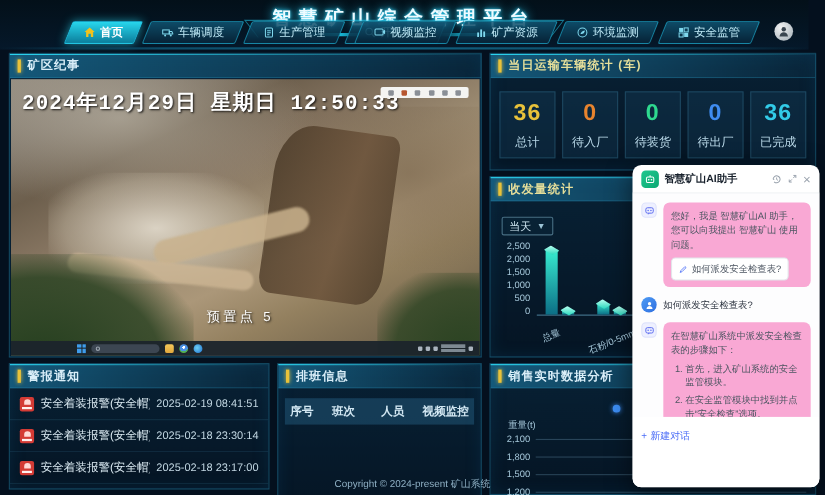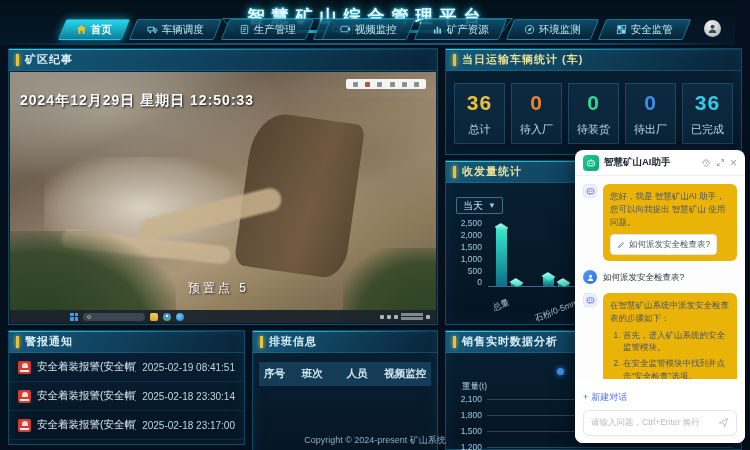--- a/index.html
+++ b/index.html
@@ -41,21 +41,21 @@
   .video{position:absolute;left:1px;right:1px;top:23px;bottom:1px;overflow:hidden;
     background:linear-gradient(155deg,#8e867a 0%,#7c7265 14%,#6d5f4d 26%,#857460 38%,#9c8b71 50%,#ab9779 62%,#93805f 74%,#77684f 88%,#5d5240 100%);}
   .rock1{position:absolute;left:-20px;top:-20px;width:70%;height:55%;background:radial-gradient(ellipse at 40% 40%,rgba(190,184,170,.65),transparent 70%);}
   .rock2{position:absolute;right:-30px;top:10%;width:55%;height:60%;background:radial-gradient(ellipse at 60% 40%,rgba(120,100,75,.6),transparent 70%);}
   .cliff{position:absolute;left:55%;top:18%;width:26%;height:62%;background:linear-gradient(100deg,#4a3a28,#6b523a 60%,#4e3d2a);transform:rotate(8deg);border-radius:30% 8% 20% 10%;opacity:.85;}
   .pit{position:absolute;left:8%;top:34%;width:46%;height:40%;background:radial-gradient(ellipse at 50% 50%,rgba(226,219,205,.9),rgba(196,186,166,.45) 60%,transparent 80%);}
   .road{position:absolute;left:30%;top:52%;width:34%;height:9%;background:#c9b28d;transform:rotate(-14deg);border-radius:40px;filter:blur(1px);opacity:.85;}
   .road2{position:absolute;left:12%;top:66%;width:40%;height:7%;background:#cdb694;transform:rotate(6deg);border-radius:40px;filter:blur(1px);opacity:.8;}
   .veg{position:absolute;left:-30px;bottom:-28px;width:46%;height:48%;background:radial-gradient(ellipse at 30% 80%,#253f1f,rgba(42,66,34,.85) 55%,transparent 78%);}
   .veg2{position:absolute;right:-18px;bottom:-10px;width:26%;height:34%;background:radial-gradient(ellipse at 70% 80%,#2c4423,rgba(44,68,35,.8) 55%,transparent 80%);}
-  .vid-dt{position:absolute;left:10px;top:20px;font-size:14px;font-weight:bold;color:#fff;letter-spacing:1px;text-shadow:1px 1px 2px rgba(0,0,0,.85);}
+  .vid-dt{position:absolute;left:10px;top:8px;font-size:19px;font-weight:bold;color:#fff;letter-spacing:1px;text-shadow:1px 1px 2px rgba(0,0,0,.85);font-family:Liberation Mono, monospace;}
   .preset{position:absolute;left:178px;bottom:26px;font-size:12px;color:#fff;letter-spacing:3px;text-shadow:1px 1px 2px rgba(0,0,0,.85);}
   .ptz{position:absolute;right:10px;top:7px;width:80px;height:10px;background:#f4f4f2;border-radius:2px;display:flex;align-items:center;justify-content:space-around;padding:0 3px;}
   .ptz i{display:block;width:5px;height:5px;background:#8a8f96;border-radius:1px;}
   .ptz i:nth-child(2){background:#b7562f;}
   
   .tbar{position:absolute;left:0;bottom:0;width:100%;height:13px;background:rgba(28,36,44,.96);display:flex;align-items:center;}
   .tb-left{display:flex;align-items:center;gap:5px;margin-left:60px;}
   .winlogo{width:8px;height:8px;display:grid;grid-template-columns:3.5px 3.5px;grid-template-rows:3.5px 3.5px;gap:1px;}
   .winlogo i{background:#3f9ceb;}
   .tb-search{width:62px;height:8px;background:#3c4652;border-radius:4px;display:flex;align-items:center;gap:3px;padding:0 4px;}
@@ -105,21 +105,21 @@
   .ai{position:absolute;left:575px;top:150px;width:170px;height:293px;background:#fff;border-radius:8px;box-shadow:0 6px 22px rgba(0,0,0,.5);z-index:10;overflow:hidden;color:#3c4450;}
   .ai-hd{height:26px;display:flex;align-items:center;border-bottom:1px solid #eceff2;padding:0 8px;gap:5px;}
   .ai-bot-badge{width:16px;height:16px;border-radius:4px;background:linear-gradient(135deg,#1fc88f,#0ca873);display:flex;align-items:center;justify-content:center;flex:none;}
   .ai-hd .t{font-size:9.5px;font-weight:bold;color:#17202b;flex:1;white-space:nowrap;}
   .ai-hd .ic{color:#98a1ac;font-size:10px;cursor:pointer;display:flex;align-items:center;}
   .ai-body{position:absolute;left:0;right:0;top:26px;bottom:64px;padding:8px;overflow:hidden;background:#fdfdfe;}
   .msg{position:relative;padding-left:20px;margin-bottom:9px;}
   .m-av{position:absolute;left:0;top:0;width:14px;height:14px;border-radius:4px;display:flex;align-items:center;justify-content:center;}
   .m-av.bot{background:#eef0ff;border:1px solid #dfe3fb;}
   .m-av.user{background:linear-gradient(135deg,#4e9cf5,#2f6fe0);border-radius:50%;}
-  .bubble{background:#eab308;border-radius:6px;padding:6px 7px;font-size:8.5px;line-height:1.5;color:#4c5561;}
+  .bubble{background:#f9a8d4;border-radius:6px;padding:6px 7px;font-size:8.5px;line-height:1.5;color:#4c5561;}
   .chip{display:inline-flex;align-items:center;gap:4px;margin-top:6px;background:#fff;border:1px solid #e2e5ea;border-radius:4px;padding:3px 6px;font-size:8.5px;color:#4c5561;cursor:pointer;}
   .u-text{font-size:8.5px;color:#2d3440;line-height:14px;}
   .bubble ol{margin:4px 0 0 13px;}
   .bubble li{margin-bottom:3px;}
   .ai-ft{position:absolute;left:0;right:0;bottom:0;height:64px;padding:7px 8px 8px;background:#fff;}
   .newchat{font-size:9px;color:#4a6cf7;cursor:pointer;display:inline-flex;gap:3px;align-items:center;margin-bottom:6px;}
   .ai-input{height:26px;border:1px solid #e2e5ea;border-radius:6px;display:flex;align-items:center;padding:0 7px;gap:5px;cursor:text;background:#fff;}
   .ai-input .ph{flex:1;font-size:8.5px;color:#b4bbc6;white-space:nowrap;overflow:hidden;}
   
   .copyright{position:absolute;left:0;bottom:3px;width:100%;text-align:center;font-size:9px;color:#8fb0c4;z-index:5;}
@@ -482,23 +482,17 @@
 
           </ol>
         </div>
       </div>
     </div>
     <div class="ai-ft">
       <div class="newchat">
         <span>+</span>
         <span>新建对话</span>
       </div>
-      <div class="ai-input">
-        <span class="ph">请输入问题，Ctrl+Enter 换行</span>
-        <svg viewBox="0 0 12 12" width="11" height="11">
-            <path d="M1.5 6.5 L10.5 1.5 L7.5 10.5 L5.8 6.9 Z" fill="none" stroke="#c2c8d2" stroke-width="1.1"></path>
-          </svg>
-      </div>
     </div>
   </div>
 
   <div class="copyright">Copyright © 2024-present 矿山系统</div>
 </div>
 
 </body></html>

